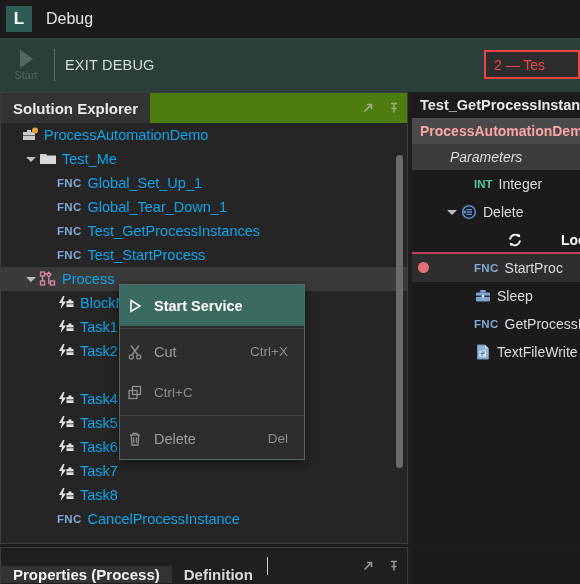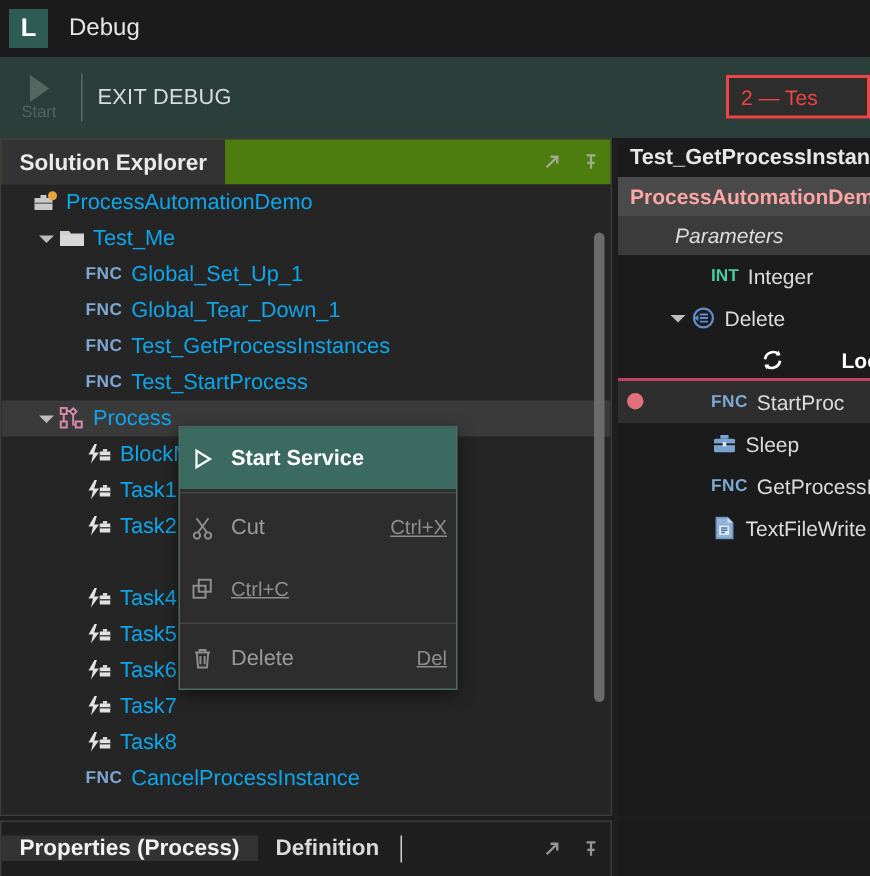--- a/index.html
+++ b/index.html
@@ -126,21 +126,21 @@
     box-shadow: 0 3px 10px rgba(0,0,0,.55);
     z-index: 50;
   }
   .ctx-item {
     height: 41px; display: flex; align-items: center;
     font-size: 14.5px; color: #9b9b9b; position: relative;
   }
   .ctx-item.highlight { background: #3b6a60; color: #ffffff; font-weight: bold; }
   .ctx-ico { width: 34px; display: flex; align-items: center; justify-content: center; }
   .ctx-label { flex: 1; }
-  .ctx-key { color: #8d8d8d; font-size: 13.5px; margin-right: 6px; text-decoration: underline; }
+  .ctx-key { color: #8d8d8d; font-size: 13.5px; margin-right: 16px; }
   .ctx-sep { height: 1px; background: #444444; margin: 2px 0; }
 
   
   .right-panel {
     position: absolute; left: 412px; top: 92px; width: 168px; height: 452px;
     background: #1b1b1b; overflow: hidden;
   }
   .rp-title {
     height: 26px; display: flex; align-items: center; padding-left: 8px;
     font-size: 14.5px; font-weight: bold; color: #e8e8e8; white-space: nowrap;
@@ -167,21 +167,21 @@
   .bp-dot {
     width: 11px; height: 11px; border-radius: 50%; background: #e2707a;
     position: absolute; left: 6px; top: 8px;
   }
 
   
   .bottom-panel {
     position: absolute; left: 0; top: 547px; width: 408px; height: 37px;
     background: #1f1f1f; border: 1px solid #3d3d3d; border-bottom: none;
   }
-  .bt-strip { position: relative; height: 35px; display: flex; align-items: center; }
+  .bt-strip { position: relative; height: 35px; display: flex; align-items: flex-end; }
   .bt-tab {
     display: flex; align-items: center; padding: 0 12px;
     font-size: 15px; font-weight: bold; color: #dadada;
   }
   .bt-tab.active { background: #333334; color: #f2f2f2; }
   .bt-caret {
     width: 1px; height: 18px; background: #cfcfcf; align-self: center; margin-left: 2px;
   }
   .bt-tools {
     position: absolute; right: 6px; top: 0; height: 35px;

